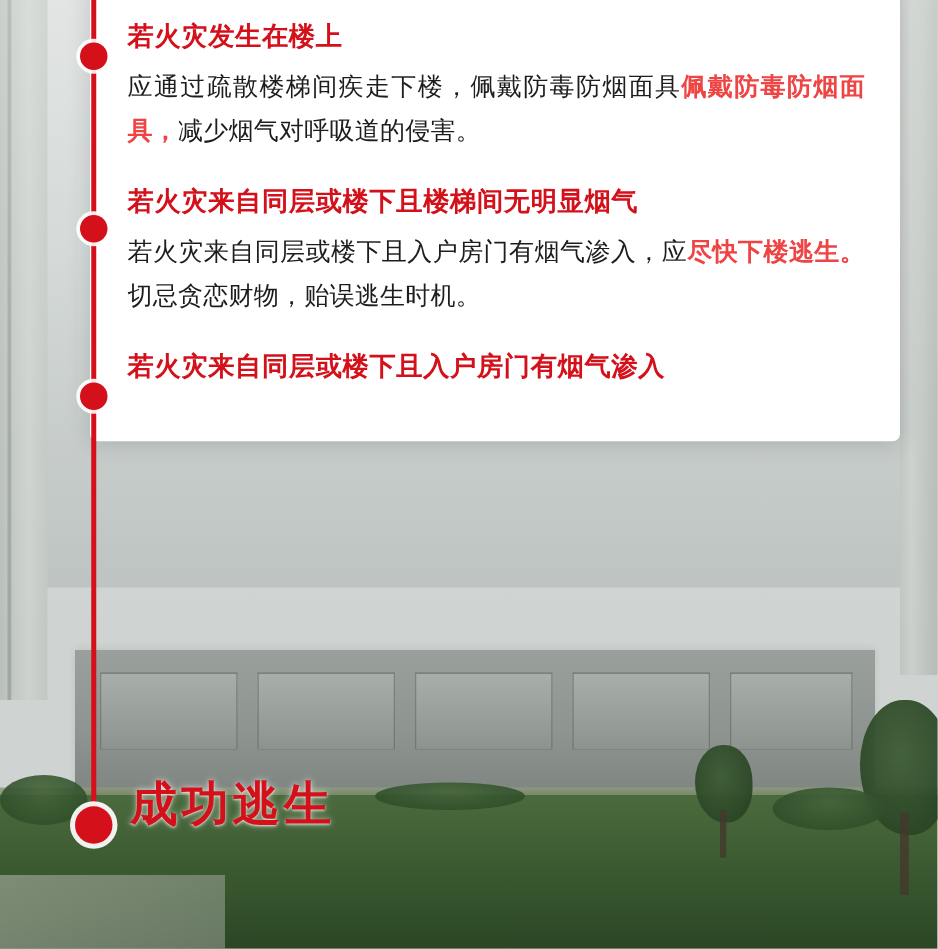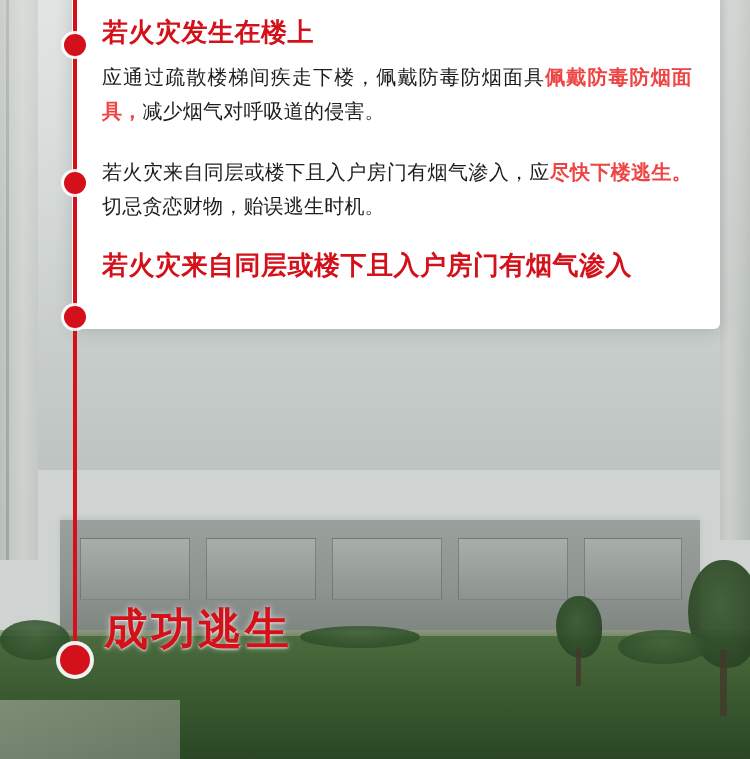--- a/index.html
+++ b/index.html
@@ -137,21 +137,21 @@
     z-index: 2;
   }
   .section {
     margin-bottom: 26px;
   }
   .section:last-child {
     margin-bottom: 12px;
   }
   .sec-title {
     color: #d4111a;
-    font-size: 26px;
+    font-size: 21px;
     font-weight: bold;
     letter-spacing: 0.5px;
     line-height: 1.3;
     margin: 0 0 10px 0;
   }
   .sec-body {
     color: #1d1d1d;
     font-size: 20px;
     line-height: 1.72;
     margin: 0;
@@ -160,23 +160,23 @@
   }
   .sec-body b {
     font-weight: bold;
     color: #ef4444;
   }
 
   
   .footer-label {
     position: absolute;
     left: 104px;
-    top: 600px;
+    top: 618px;
     color: #d4111a;
-    font-size: 44px;
+    font-size: 38px;
     font-weight: bold;
     letter-spacing: 3px;
     z-index: 5;
     text-shadow: 0 1px 2px rgba(255,255,255,0.75), 0 0 6px rgba(255,255,255,0.6);
   }
 </style>
 </head>
 <body>
 
 <div class="bg">
@@ -216,20 +216,21 @@
 <div class="card">
 
   <div class="section">
     <h3 class="sec-title">若火灾发生在楼上</h3>
     <p class="sec-body">
       <span>应通过疏散楼梯间疾走下楼，佩戴防毒防烟面具</span><b>佩戴防毒防烟面具，</b><span>减少烟气对呼吸道的侵害。</span>
     </p>
   </div>
 
   <div class="section">
+    <h3 class="sec-title">若火灾来自同层或楼下且楼梯间无明显烟气</h3>
     <p class="sec-body">
       <span>若火灾来自同层或楼下且入户房门有烟气渗入，应</span><b>尽快下楼逃生。</b><span>切忌贪恋财物，贻误逃生时机。</span>
     </p>
   </div>
 
   <div class="section">
     <h3 class="sec-title">若火灾来自同层或楼下且入户房门有烟气渗入</h3>
   </div>
 
 </div>

